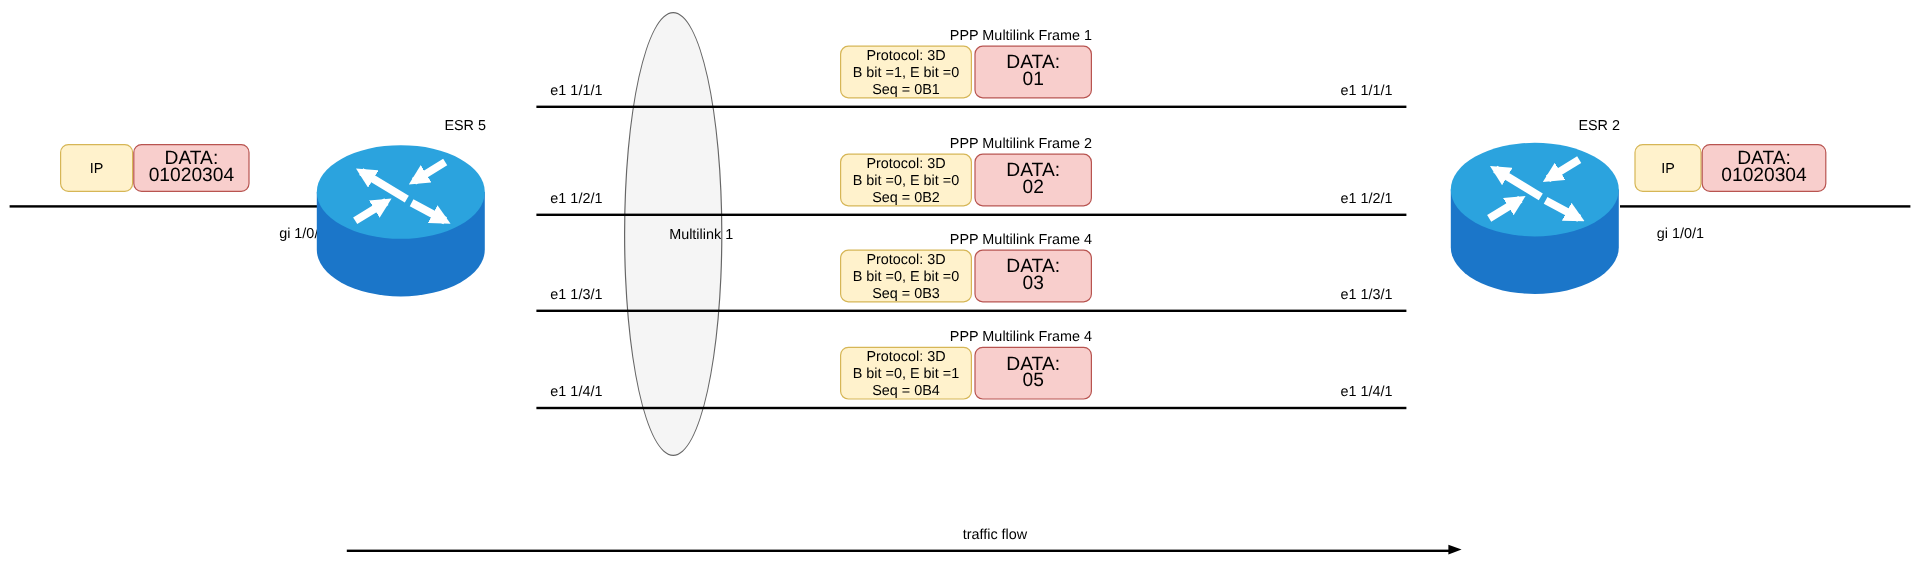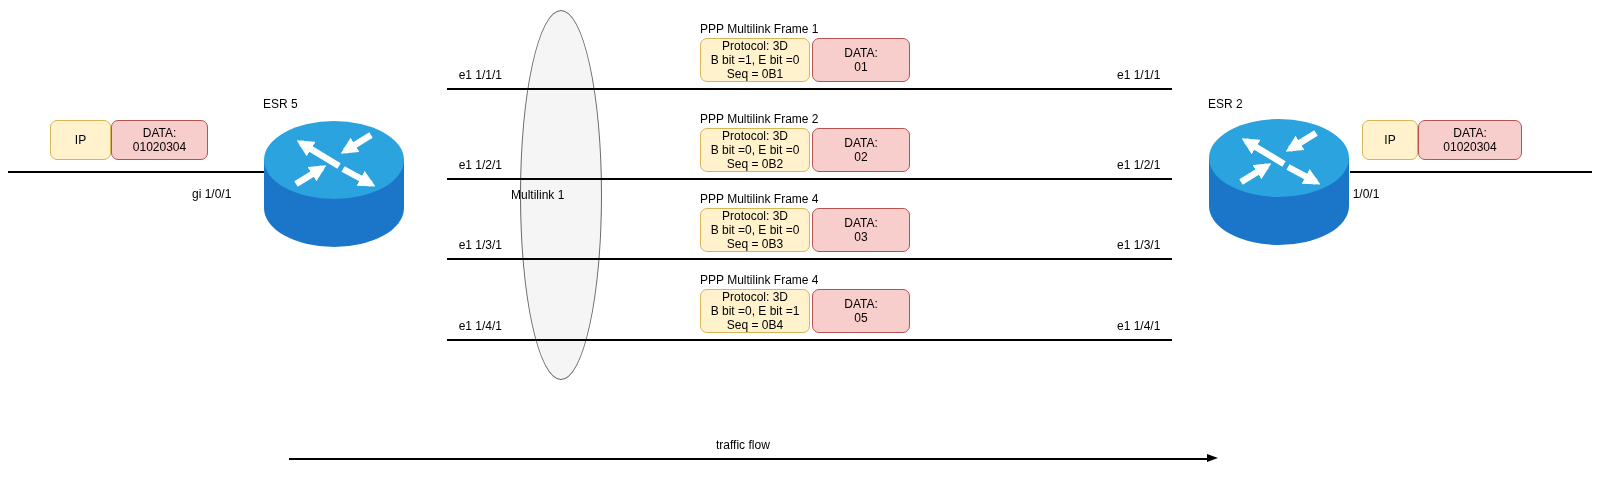--- a/index.html
+++ b/index.html
@@ -1,28 +1,28 @@
 <!DOCTYPE html>
 <html><head>
 <meta charset="utf-8">
 <style>
   html,body{margin:0;padding:0;background:#ffffff;}
   .canvas{position:relative;width:1603px;height:480px;background:#ffffff;
           font-family:"Liberation Sans",sans-serif;color:#000;overflow:hidden;}
   .abs{position:absolute;}
   .hline{position:absolute;height:1.5px;background:#000;}
   .lbl{position:absolute;font-size:12px;line-height:14px;white-space:nowrap;}
-  .center{text-align:left;}
+  .center{text-align:right;}
   .right{text-align:right;}
   .ybox{position:absolute;background:#FFF2CC;border:1px solid #D6B656;border-radius:7px;
         box-sizing:border-box;display:flex;flex-direction:column;justify-content:center;
         align-items:center;font-size:12px;line-height:14px;text-align:left;}
   .pbox{position:absolute;background:#F8CECC;border:1px solid #B85450;border-radius:7px;
         box-sizing:border-box;display:flex;flex-direction:column;justify-content:center;
-        align-items:center;font-size:12px;line-height:14px;text-align:center;}
+        align-items:center;font-size:16px;line-height:14px;text-align:center;}
   .mellipse{position:absolute;left:520px;top:10px;width:82px;height:370px;background:#F5F5F5;
         border:1px solid #666666;border-radius:50%;box-sizing:border-box;}
   .arrowhead{position:absolute;width:0;height:0;border-left:11px solid #000;
         border-top:4.5px solid transparent;border-bottom:4.5px solid transparent;}
 </style>
 </head>
 <body>
 
 <div class="canvas">
 

